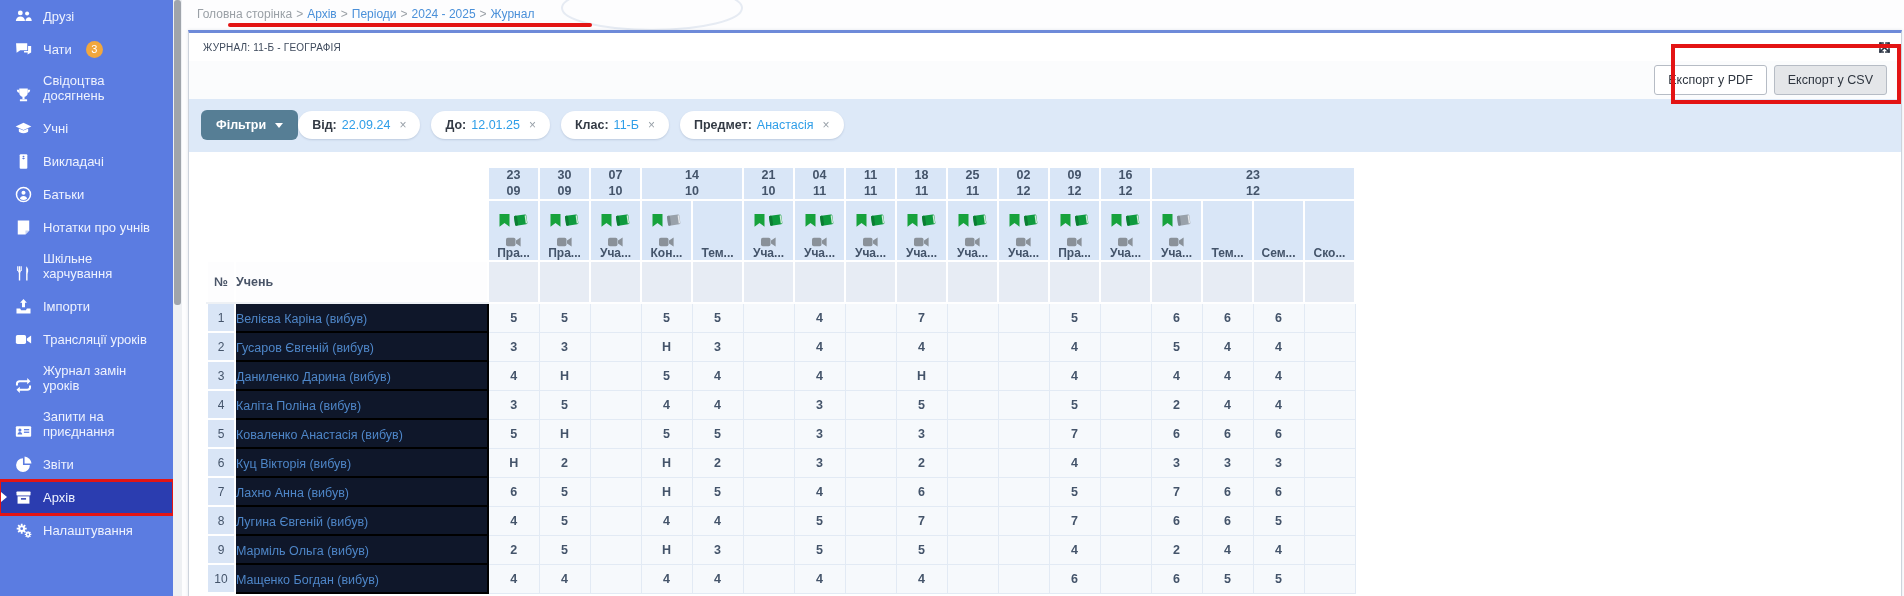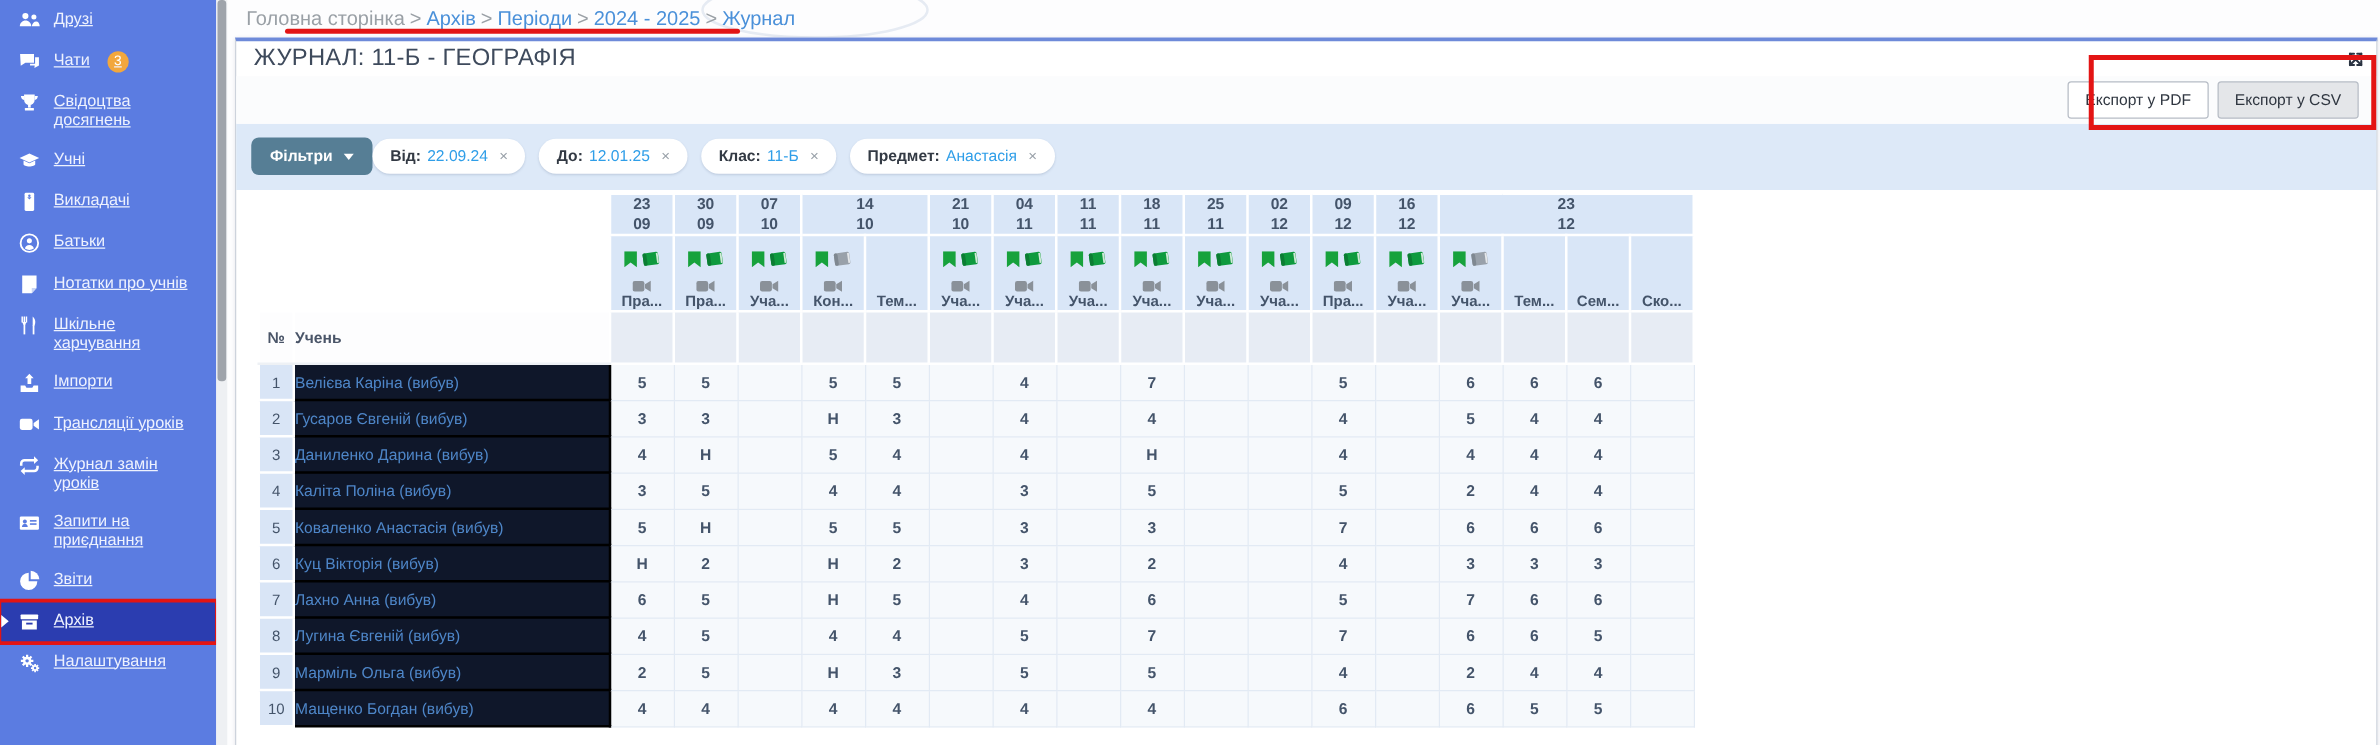--- a/index.html
+++ b/index.html
@@ -3,65 +3,65 @@
 <meta charset="utf-8">
 <style>
   html,body{margin:0;padding:0;}
   body{
     width:1904px;height:596px;position:relative;overflow:hidden;
     font-family:"Liberation Sans",sans-serif;background:#fdfdfe;
     -webkit-font-smoothing:antialiased;
   }
   
   .sidebar{position:absolute;left:0;top:0;width:173px;height:596px;background:#5b7ce1;overflow:hidden;}
-  .sb-item{position:relative;display:flex;align-items:flex-start;gap:11px;padding:8px 8px 8px 15px;
-    color:#eef2fe;font-size:13px;line-height:1.15;cursor:pointer;text-decoration:underline;}
+  .sb-item{position:relative;display:flex;align-items:flex-end;gap:11px;padding:8px 8px 8px 15px;
+    color:#eef2fe;font-size:13px;line-height:1.15;cursor:pointer;}
   .sb-icon{width:17px;height:17px;flex:0 0 17px;display:flex;align-items:center;justify-content:center;}
   .sb-icon svg{width:17px;height:17px;fill:#fff;}
   .sb-label{white-space:normal;}
   .sb-badge{margin-left:3px;width:17px;height:17px;border-radius:50%;background:#f2a73d;color:#fff;
     font-size:11px;display:flex;align-items:center;justify-content:center;flex:0 0 17px;}
   .sb-item.active{background:#2b3db0;outline:3px solid #e31414;outline-offset:-1px;}
   .sb-item.active::before{content:"";position:absolute;left:1px;top:50%;margin-top:-5px;
     border-top:5px solid transparent;border-bottom:5px solid transparent;border-left:6px solid #fff;}
   
   .vscroll{position:absolute;left:173px;top:0;width:9px;height:596px;background:#eef0f3;}
   .vscroll .thumb{position:absolute;left:1px;top:0;width:7px;height:305px;background:#9fa4ab;border-radius:3px;}
   
   .content{position:absolute;left:182px;top:0;right:0;bottom:0;background:#fdfdfe;}
   .doodles{position:absolute;left:0;top:0;width:100%;height:100%;pointer-events:none;}
-  .breadcrumb{position:relative;padding:7px 0 0 15px;font-size:16px;color:#9aa0a6;}
+  .breadcrumb{position:relative;padding:7px 0 0 15px;font-size:12px;color:#9aa0a6;}
   .crumb{color:#9aa0a6;}
   .crumb.link{color:#4a90d9;cursor:pointer;}
   .crumb-sep{color:#9aa0a6;margin:0 4px;}
   .crumb-underline{position:absolute;left:46px;top:23px;width:364px;height:4px;background:#e31414;border-radius:2px;}
   
   .card{position:absolute;left:6px;right:2px;top:30px;height:600px;background:#fff;
     border:1px solid #cdd3dc;border-top:3px solid #6e8ad9;box-shadow:0 0 3px rgba(40,60,100,.12);}
   .card-header{height:28px;display:flex;align-items:center;padding:0 10px 0 14px;}
-  .card-title{font-size:19px;color:#3e4a5c;letter-spacing:.2px;text-align:center;}
+  .card-title{font-size:10px;color:#3e4a5c;letter-spacing:.2px;text-align:center;}
   .expand-icon{margin-left:auto;cursor:pointer;display:flex;align-items:center;}
   .toolbar{height:38px;position:relative;display:flex;justify-content:flex-end;align-items:center;
     gap:7px;padding-right:14px;background:#fbfcfd;}
   .btn{font-size:12.5px;padding:7px 13px;border-radius:3px;border:1px solid #b6bcc5;color:#2f3640;cursor:pointer;font-family:inherit;}
   .btn-pdf{background:#fff;}
   .btn-csv{background:#e4e6e9;}
   .annotation-export{position:absolute;right:0;top:-17px;width:222px;height:52px;border:4px solid #e31414;pointer-events:none;z-index:5;}
   
   .filterbar{background:#dde9f8;padding:11px 12px 12px;display:flex;align-items:center;}
   .filters-btn{background:#567e95;color:#fff;border:none;border-radius:6px;padding:8px 15px;
     font-size:12.5px;font-weight:bold;display:flex;gap:9px;align-items:center;cursor:pointer;font-family:inherit;}
   .caret{width:0;height:0;border-left:4px solid transparent;border-right:4px solid transparent;border-top:5px solid #fff;}
   .chip{background:#fff;border-radius:17px;padding:7px 14px;font-size:12.5px;display:flex;gap:5px;
     align-items:center;box-shadow:0 1px 2px rgba(50,70,110,.18);justify-content:flex-end;}
   .chip-label{color:#333a44;font-weight:bold;}
   .chip-value{color:#2f9ee8;}
   .chip-x{color:#98a0a8;margin-left:4px;cursor:pointer;font-size:12px;}
   
-  .table-wrap{padding:2px 0 0 17px;}
+  .table-wrap{padding:14px 0 0 17px;}
   table.journal{border-collapse:collapse;table-layout:fixed;width:1148px;}
   table.journal th,table.journal td{padding:0;}
   .h-corner{background:#fff;}
   .h-date{background:#d9e6f7;border:2px solid #fff;color:#44546a;font-size:12.5px;font-weight:bold;
     height:27px;line-height:1.25;text-align:center;vertical-align:middle;}
   .h-icons{background:#d9e6f7;border:2px solid #fff;height:59px;vertical-align:bottom;text-align:center;padding-bottom:5px;}
   .icon-row{display:flex;justify-content:center;align-items:flex-end;gap:3px;height:14px;}
   .cam-row{display:flex;justify-content:center;margin-top:2px;height:10px;}
   .h-label{color:#44546a;font-weight:bold;font-size:12px;padding-top:3px;}
   .h-num,.h-student{background:#fdfdfe;border:2px solid #fff;border-bottom:2px solid #eef1f5;

